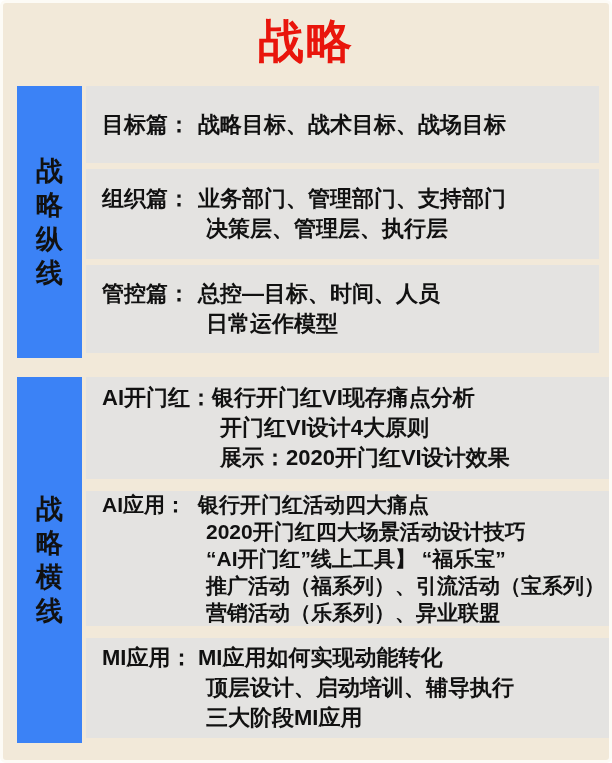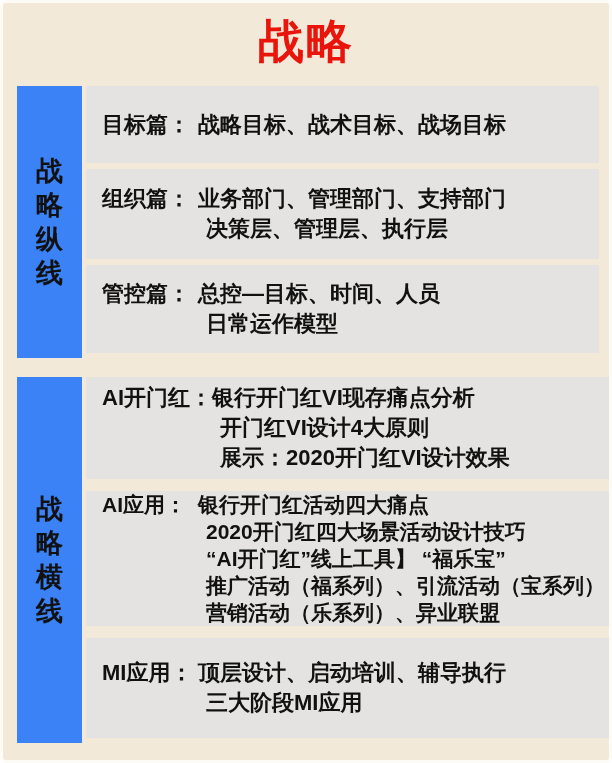--- a/index.html
+++ b/index.html
@@ -157,20 +157,21 @@
             <span>“AI开门红”线上工具】 “福乐宝”</span>
             <span>推广活动（福系列）、引流活动（宝系列）</span>
             <span>营销活动（乐系列）、异业联盟</span>
           </div>
         </div>
       </div>
       <div class="box b6">
         <div class="row">
           <span class="label">MI应用：</span>
           <div class="lines">
+            <span>MI应用如何实现动能转化</span>
             <span>顶层设计、启动培训、辅导执行</span>
             <span>三大阶段MI应用</span>
           </div>
         </div>
       </div>
     </div>
   </section>
 
 </div>
 

